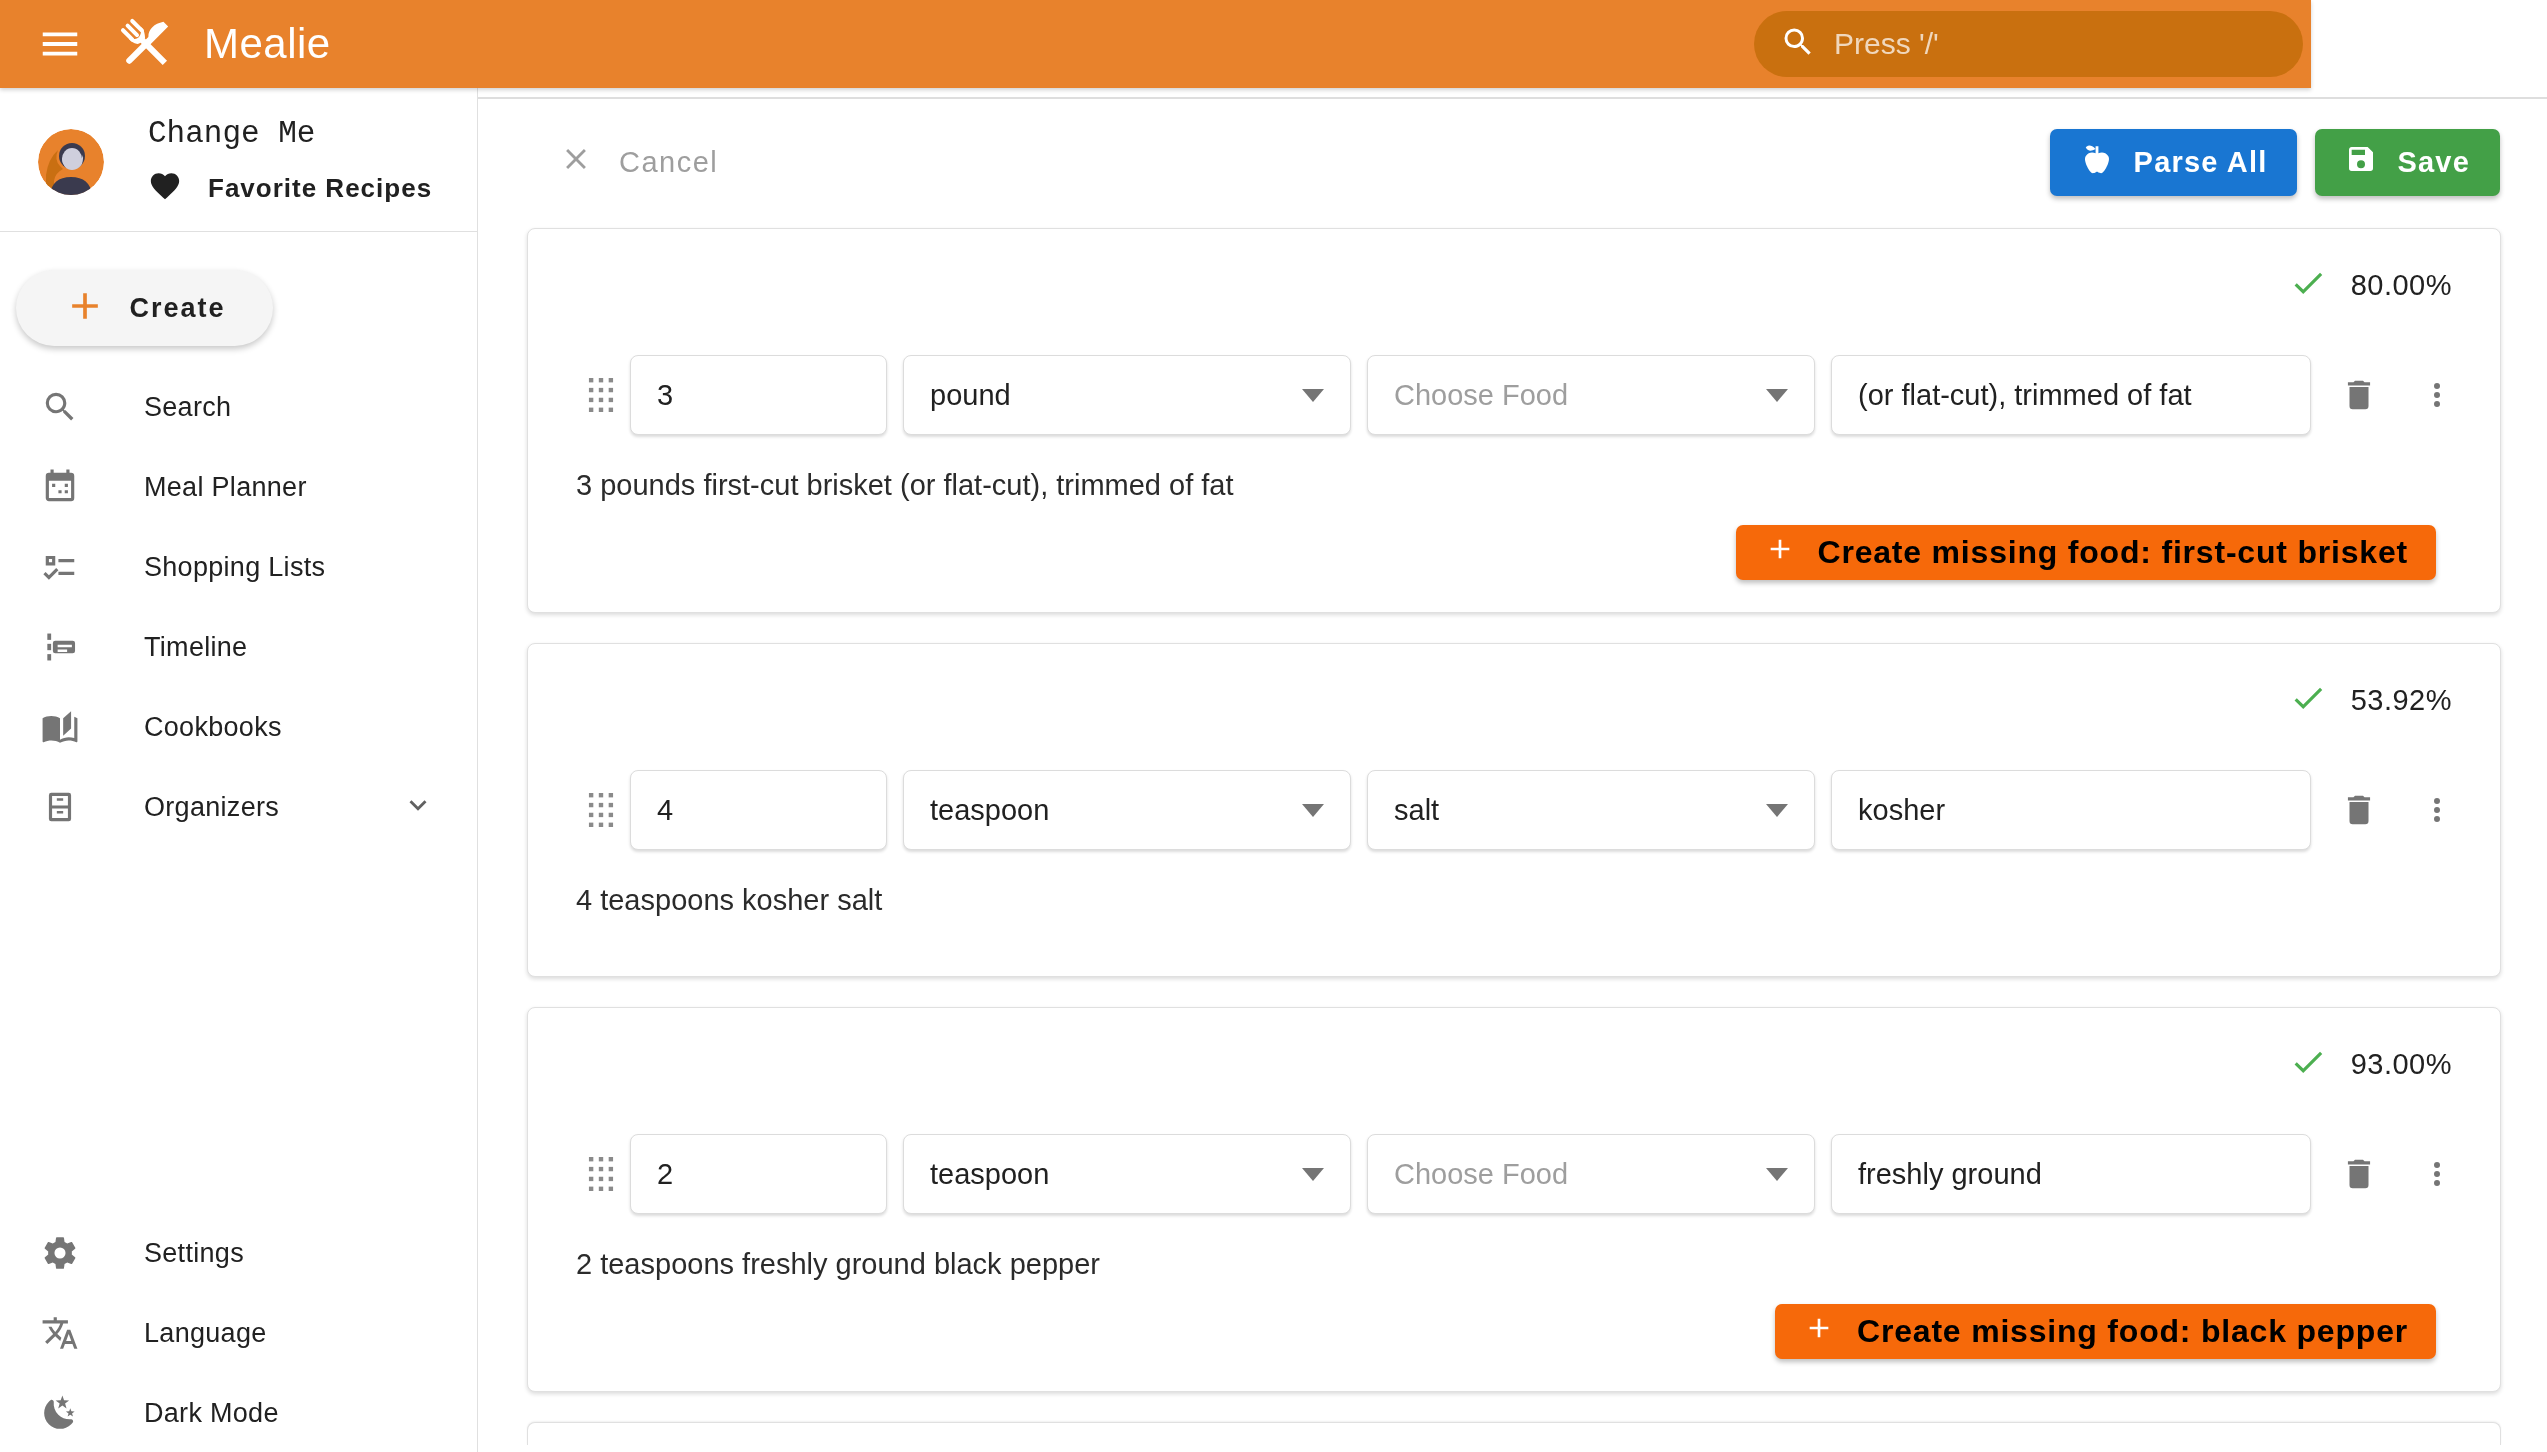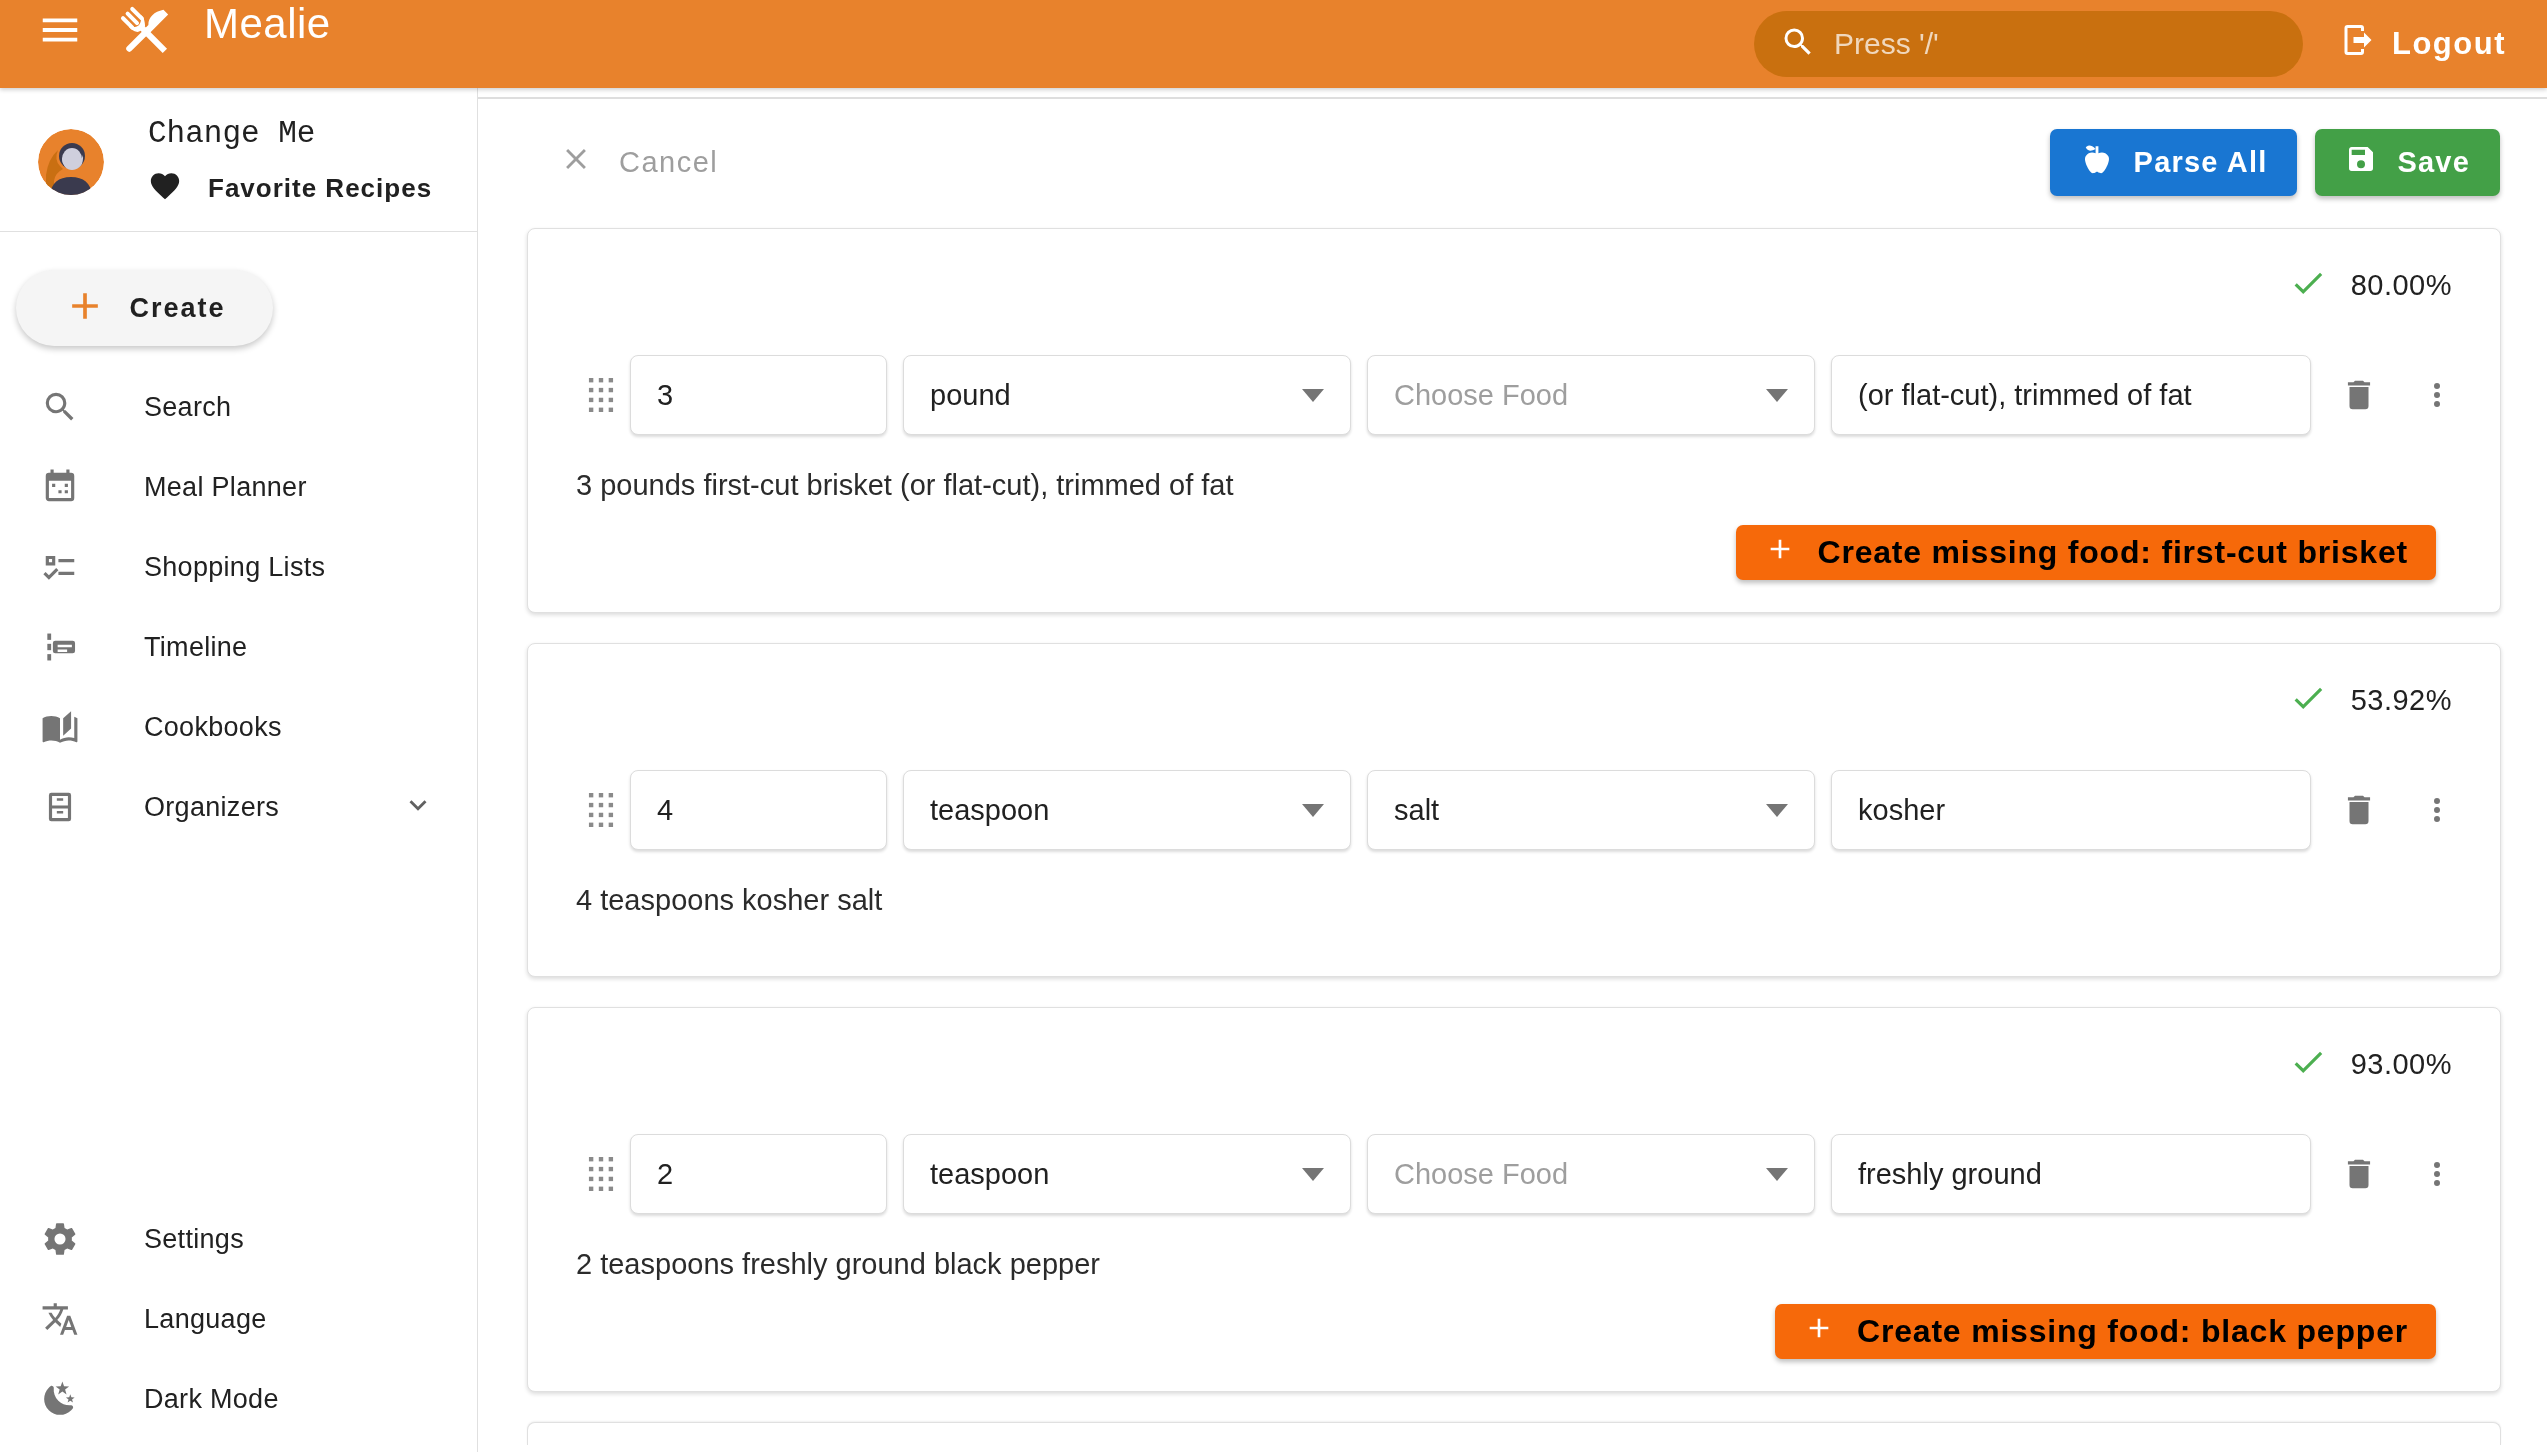--- a/index.html
+++ b/index.html
@@ -1,21 +1,21 @@
 <!DOCTYPE html>
 <html><head>
 <meta charset="utf-8">
 <style>
   * { margin:0; padding:0; box-sizing:border-box; }
   html,body { width:2547px; height:1453px; overflow:hidden; background:#fff;
               font-family:"Liberation Sans", sans-serif; color:#212121; }
 
   
-  .app-header { position:absolute; top:0; left:0; width:2547px; height:88px;
-                background:#E8822C; display:flex; align-items:flex-start;
+  .app-header { position:absolute; top:0; left:0; width:2311px; height:88px;
+                background:#E8822C; display:flex; align-items:center;
                 box-shadow:0 2px 4px rgba(0,0,0,0.18); z-index:10; }
   .hamburger { width:72px; height:60px; margin-left:24px; display:flex; align-items:center;
                justify-content:center; cursor:pointer; }
   .brand-logo { width:64px; height:64px; margin-left:18px; display:flex; align-items:center; }
   .brand-title { color:#fff; font-size:42px; font-weight:500; margin-left:26px; letter-spacing:0.5px; }
   .search-pill { position:absolute; left:1754px; top:11px; width:549px; height:66px;
                  background:#C9700F; border-radius:33px; display:flex; align-items:center;
                  padding:0 26px; cursor:text; }
   .search-pill .ph { color:rgba(255,255,255,0.72); font-size:30px; margin-left:18px; }
   .logout-btn { position:absolute; left:2328px; top:12px; height:64px; display:flex;
@@ -39,21 +39,21 @@
   .create-btn { margin:38px 0 0 16px; width:257px; height:76px; border-radius:38px;
                 background:#F5F5F5; box-shadow:0 3px 6px rgba(0,0,0,0.22);
                 display:flex; align-items:center; justify-content:center; cursor:pointer; }
   .create-btn .label { font-size:27px; font-weight:700; letter-spacing:2px; color:#212121; margin-left:22px; }
   .nav-list { margin-top:21px; }
   .nav-item { height:80px; display:flex; align-items:center; padding-left:40px;
               cursor:pointer; position:relative; }
   .nav-item .icon { width:40px; height:40px; display:flex; align-items:center; justify-content:center; }
   .nav-item .label { font-size:27px; font-weight:500; color:#212121; margin-left:64px; letter-spacing:0.3px; }
   .nav-item .chev { position:absolute; right:42px; }
-  .sidebar-footer { margin-top:auto; padding-bottom:14px; }
+  .sidebar-footer { margin-top:auto; }
 
   
   .main { position:absolute; top:99px; left:479px; width:2069px; height:1354px; background:#fff; }
   .toolbar { display:flex; align-items:center; margin:29px 48px 0 48px; height:68px; }
   .cancel-btn { display:flex; align-items:center; color:#9E9E9E; font-size:29px; font-weight:500;
                 letter-spacing:1.5px; cursor:pointer; margin-left:32px; }
   .cancel-btn svg { margin-right:26px; }
   .toolbar .spacer { flex:1; }
   .btn { height:67px; border-radius:7px; display:flex; align-items:center; justify-content:center;
          color:#fff; font-size:29px; font-weight:700; letter-spacing:1.2px; cursor:pointer;

